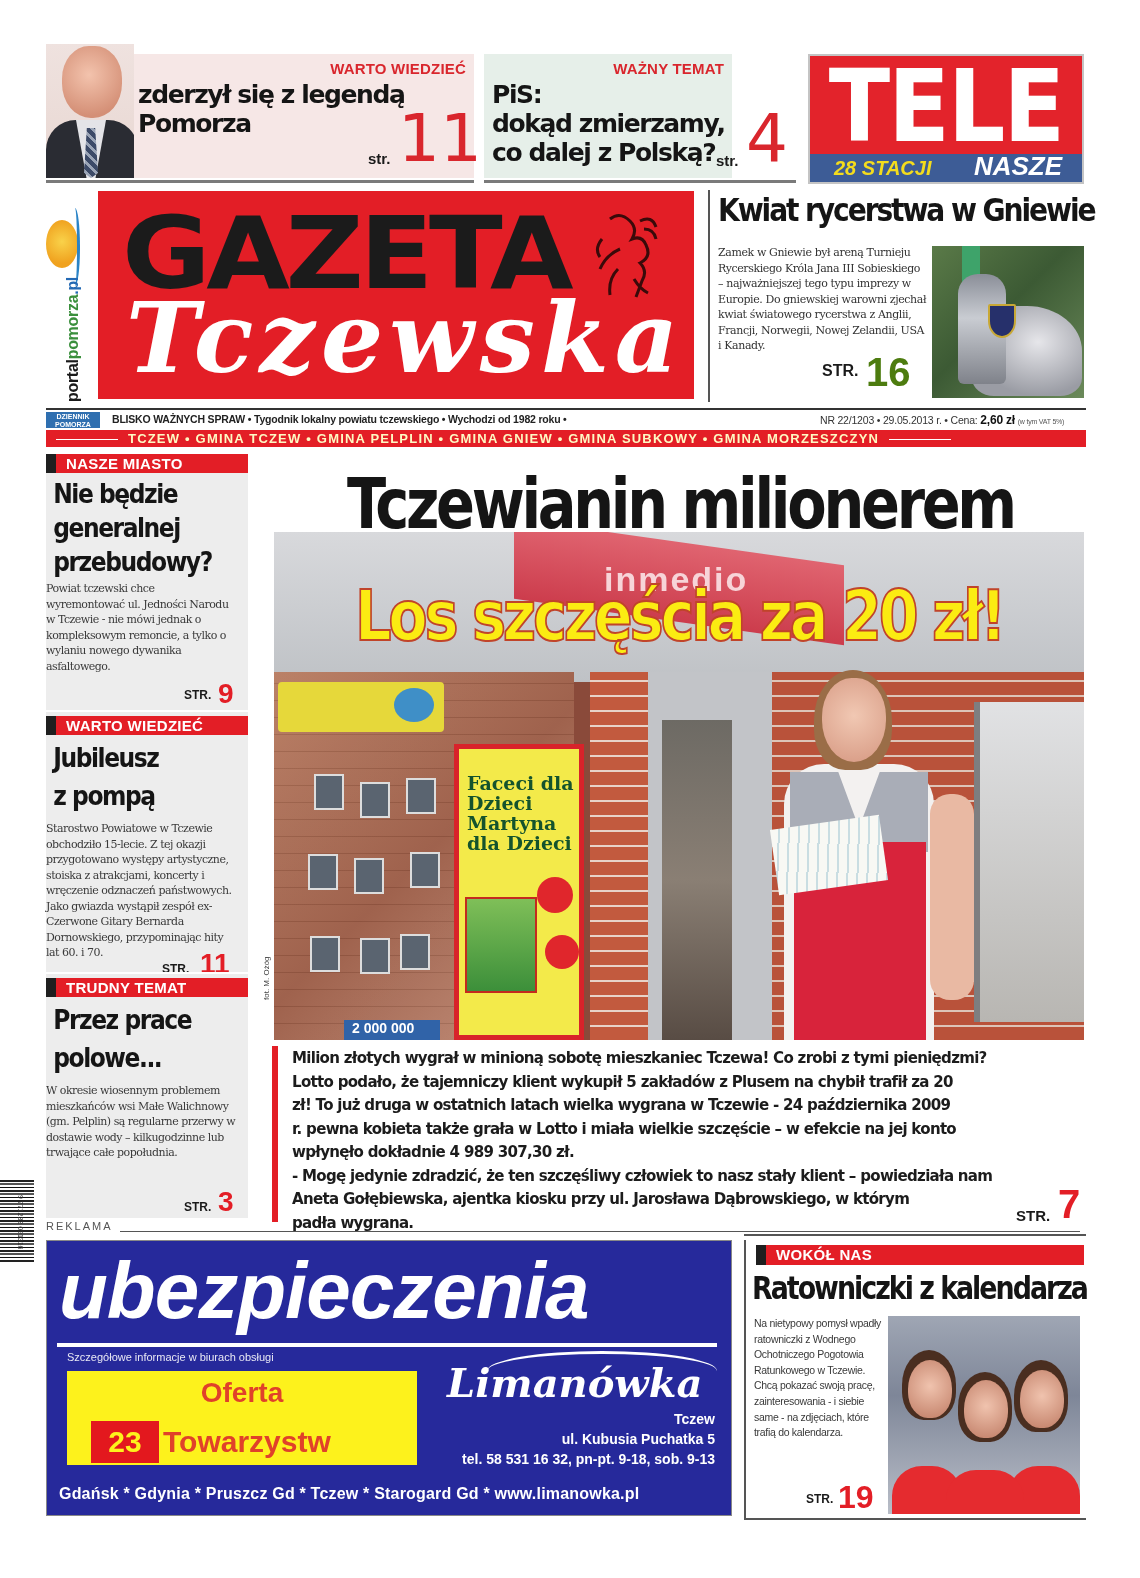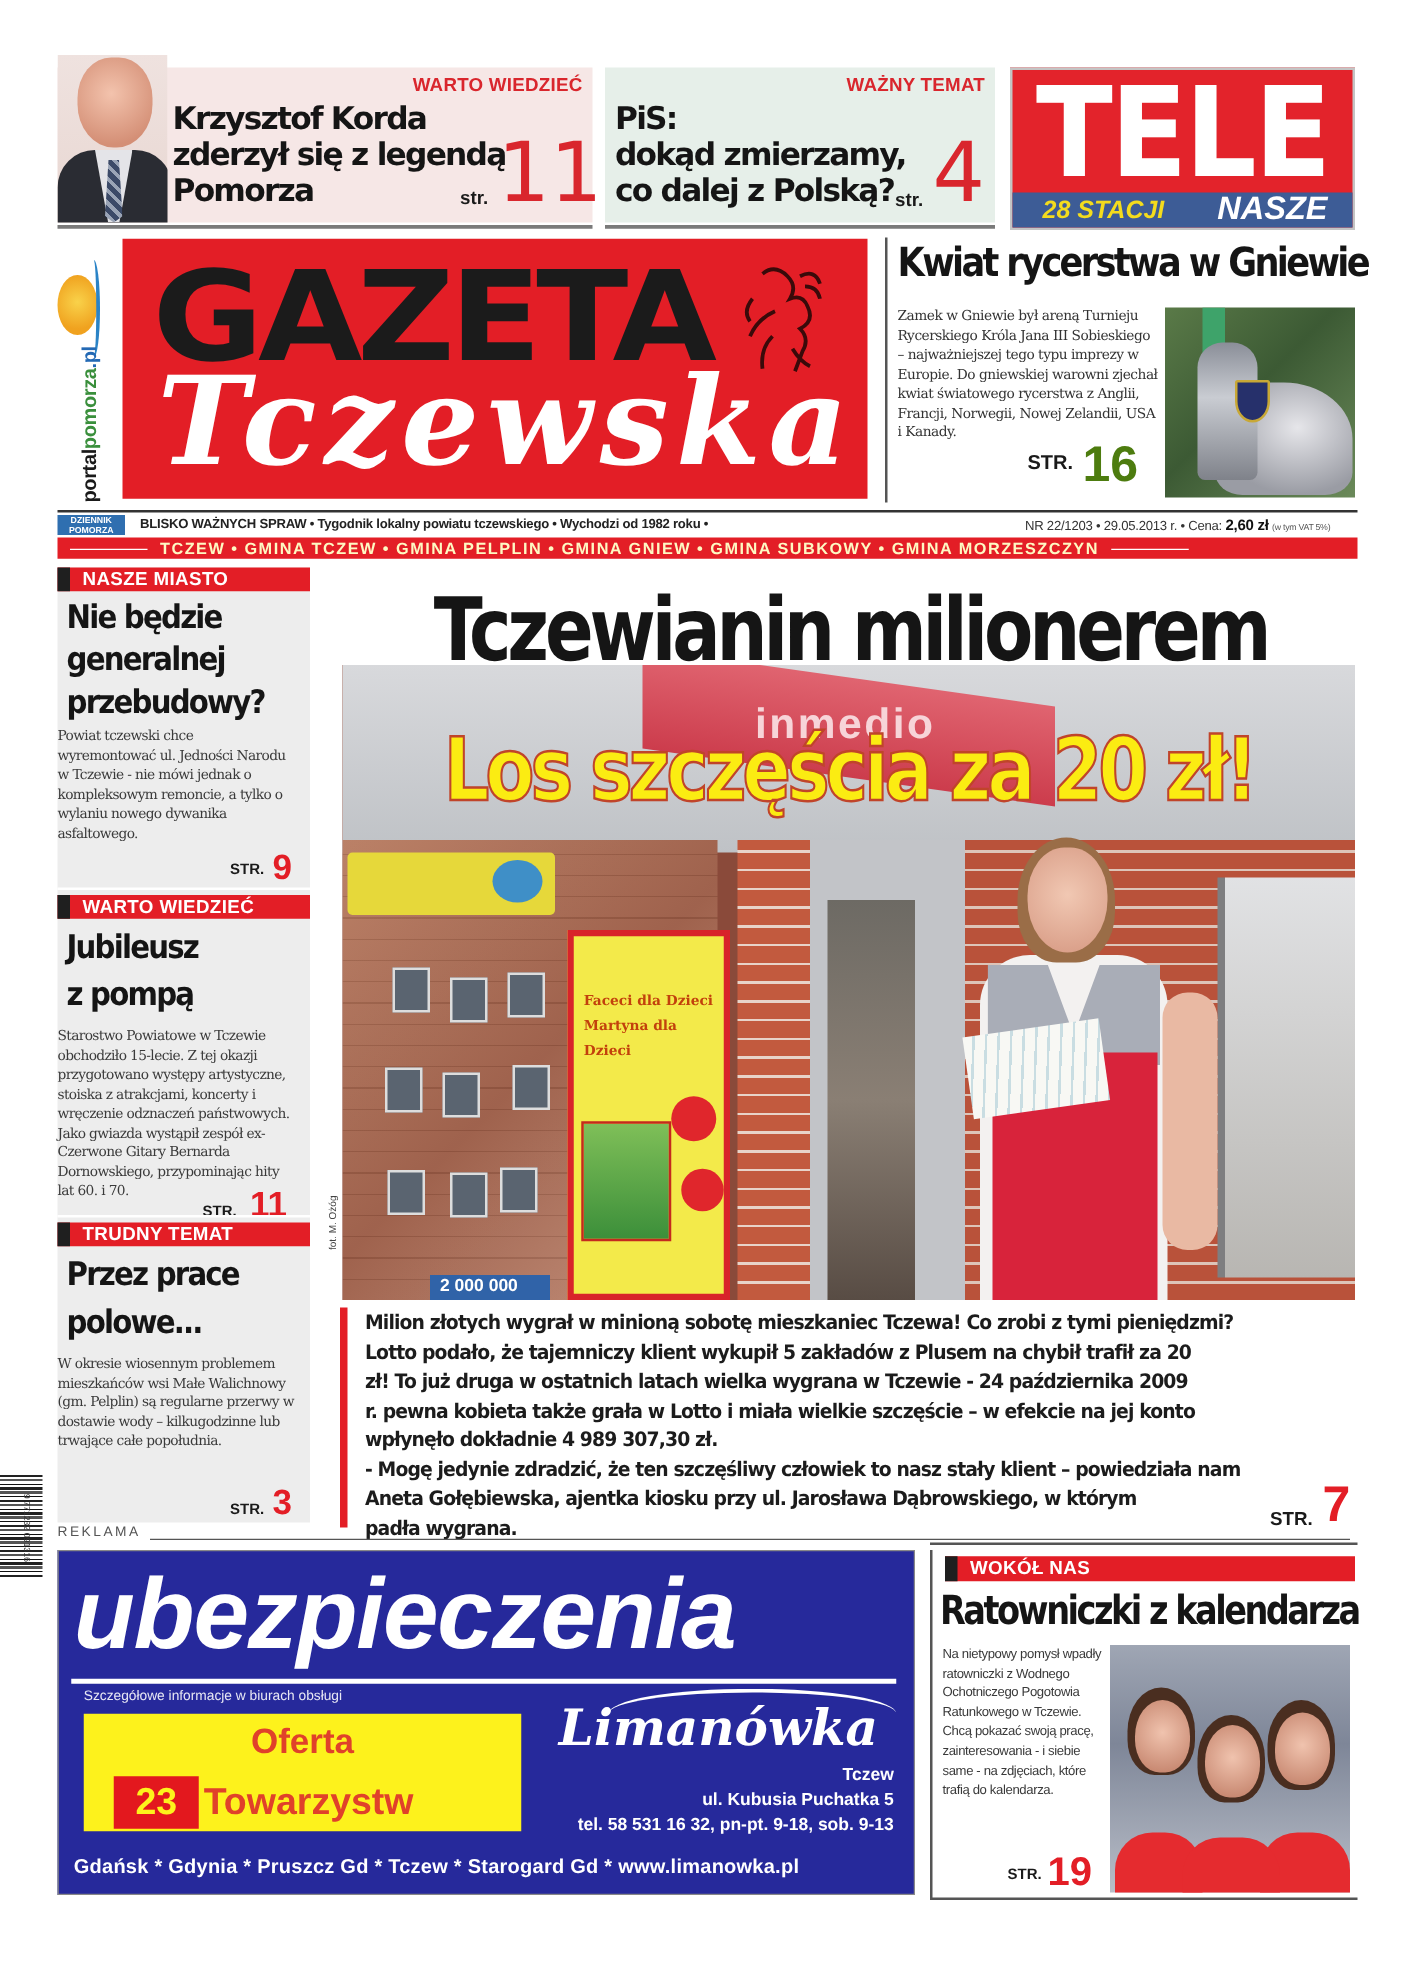--- a/index.html
+++ b/index.html
@@ -2,21 +2,21 @@
 <html><head>
 <meta charset="utf-8">
 <style>
   * { box-sizing: border-box; margin: 0; padding: 0; }
   html, body { width: 1140px; height: 1578px; background: #ffffff; overflow: hidden; }
   body { position: relative; font-family: "Liberation Sans", sans-serif; color: #1a1a1a; }
 
   
   .teaser { position: absolute; top: 54px; height: 124px; }
   .teaser-1 { left: 46px; width: 428px; background: #f6e7e6; }
-  .teaser-2 { left: 484px; width: 312px; background: #e6efe9; }
+  .teaser-2 { left: 484px; width: 248px; background: #e6efe9; }
   .teaser .kicker { position: absolute; top: 6px; right: 8px; color: #d9262d; font-weight: bold; font-size: 15px; letter-spacing: 0.2px; }
   .teaser .headline { position: absolute; font-weight: bold; font-size: 25px; line-height: 29px; color: #151515; font-family: "DejaVu Sans", sans-serif; letter-spacing: -1.4px; }
   .teaser .str { position: absolute; font-weight: bold; font-size: 15px; color: #1a1a1a; }
   .teaser .num { position: absolute; color: #d9262d; font-size: 66px; line-height: 66px; font-family: "DejaVu Sans", sans-serif; font-weight: normal; }
   .teaser-rule { position: absolute; top: 180px; height: 3px; background: #7a7a7a; }
 
   .portrait { position: absolute; left: 0; top: -10px; width: 88px; height: 134px; overflow: hidden; }
   .portrait .bg { position: absolute; inset: 0; background: linear-gradient(#efe2df, #e8d7d2); }
   .portrait .head { position: absolute; left: 16px; top: 2px; width: 60px; height: 72px; border-radius: 45% 45% 48% 48%; background: radial-gradient(circle at 45% 40%, #f3c3ad, #d48f76 75%); }
   .portrait .suit { position: absolute; left: 0; top: 76px; width: 92px; height: 60px; background: #2a2c33; border-radius: 30px 30px 0 0; }
@@ -82,21 +82,21 @@
   .mp-sky { position: absolute; left: 0; top: 0; width: 810px; height: 150px; background: linear-gradient(#d8d9dc,#bfc2c6); }
   .mp-awning { position: absolute; left: 240px; top: 10px; width: 330px; height: 80px; background: linear-gradient(#e06470,#cc3c4c); transform: skewY(8deg); }
   .mp-awning-txt { position: absolute; left: 330px; top: 28px; color: #f7d4d8; font-size: 34px; font-weight: bold; letter-spacing: 2px; }
   .mp-window { position: absolute; left: 0; top: 140px; width: 300px; height: 368px; background: linear-gradient(135deg,#b77a5f,#9a5a44 50%,#c38e78); }
   .mp-window-glass { position: absolute; left: 0; top: 140px; width: 300px; height: 368px; background: repeating-linear-gradient(0deg, rgba(255,255,255,0.05) 0 16px, rgba(0,0,0,0.08) 16px 17px); }
   .mp-lotto { position: absolute; left: 4px; top: 150px; width: 166px; height: 50px; background: #e6d83a; border-radius: 4px; }
   .mp-lotto-circle { position: absolute; left: 120px; top: 156px; width: 40px; height: 34px; border-radius: 50%; background: #3f8fc7; }
   .mp-cd { position: absolute; width: 30px; height: 36px; background: #5a6470; border: 2px solid #ddd; }
   .mp-twomil { position: absolute; left: 70px; top: 488px; width: 96px; height: 22px; background: #3063a8; color: #fff; font-size: 14px; font-weight: bold; padding-left: 8px; }
   .mp-poster { position: absolute; left: 180px; top: 212px; width: 130px; height: 296px; background: #f3ea4a; border: 5px solid #d8232a; }
-  .mp-poster .pt { position: absolute; left: 8px; top: 42px; font-size: 11px; font-weight: bold; color: #c2410c; line-height: 20px; font-family: "DejaVu Serif", serif; }
+  .mp-poster .pt { position: absolute; left: 8px; top: 24px; font-size: 19px; font-weight: bold; color: #14532d; line-height: 20px; font-family: "DejaVu Serif", serif; }
   .mp-poster .book { position: absolute; left: 6px; top: 148px; width: 72px; height: 96px; background: linear-gradient(#7fbf58,#3c8f3a); border: 2px solid #c42a1e; }
   .mp-poster .p1 { position: absolute; left: 78px; top: 128px; width: 36px; height: 36px; border-radius: 50%; background: #e0262c; }
   .mp-poster .p2 { position: absolute; left: 86px; top: 186px; width: 34px; height: 34px; border-radius: 50%; background: #e0262c; }
   .mp-brick { position: absolute; left: 316px; top: 140px; width: 58px; height: 368px; background: repeating-linear-gradient(0deg,#c25a3e 0 13px,#e8d3c8 13px 15px); }
   .mp-door { position: absolute; left: 374px; top: 140px; width: 124px; height: 368px; background: #c2c4c8; }
   .mp-door-glass { position: absolute; left: 388px; top: 188px; width: 70px; height: 320px; background: linear-gradient(#6d6a64,#8a7f74 50%,#584c44); }
   .mp-brick2 { position: absolute; left: 498px; top: 140px; width: 312px; height: 368px; background: repeating-linear-gradient(0deg,#b9523a 0 13px,#ddc4b8 13px 15px); }
   .mp-shopwin { position: absolute; left: 700px; top: 170px; width: 110px; height: 320px; background: linear-gradient(#e1e2e4,#b8b6b2); border-left: 6px solid #7e7e80; }
   .mp-woman-hair { position: absolute; left: 540px; top: 138px; width: 78px; height: 100px; border-radius: 50% 50% 40% 40%; background: #9a6d47; }
   .mp-woman-face { position: absolute; left: 548px; top: 146px; width: 64px; height: 84px; border-radius: 46% 46% 50% 50%; background: radial-gradient(circle at 50% 45%, #f1c8b3, #dba18b 80%); }
@@ -151,21 +151,20 @@
 <div class="teaser teaser-1">
   <div class="portrait">
     <div class="bg"></div>
       <div class="suit"></div>
       <div class="shirt"></div>
       <div class="tie"></div>
       <div class="head"></div>
   </div>
   <div class="kicker">WARTO WIEDZIEĆ</div>
   <div class="headline" style="left:92px; top:26px;">
-    <div>Krzysztof  Korda</div>
     <div>zderzył się z legendą</div>
     <div>Pomorza</div>
   </div>
   <div class="str" style="left:322px; top:96px;">str.</div>
   <div class="num" style="left:352px; top:52px;">11</div>
 </div>
 <div class="teaser-rule" style="left:46px; width:428px;"></div>
 
 <div class="teaser teaser-2">
   <div class="kicker">WAŻNY TEMAT</div>

